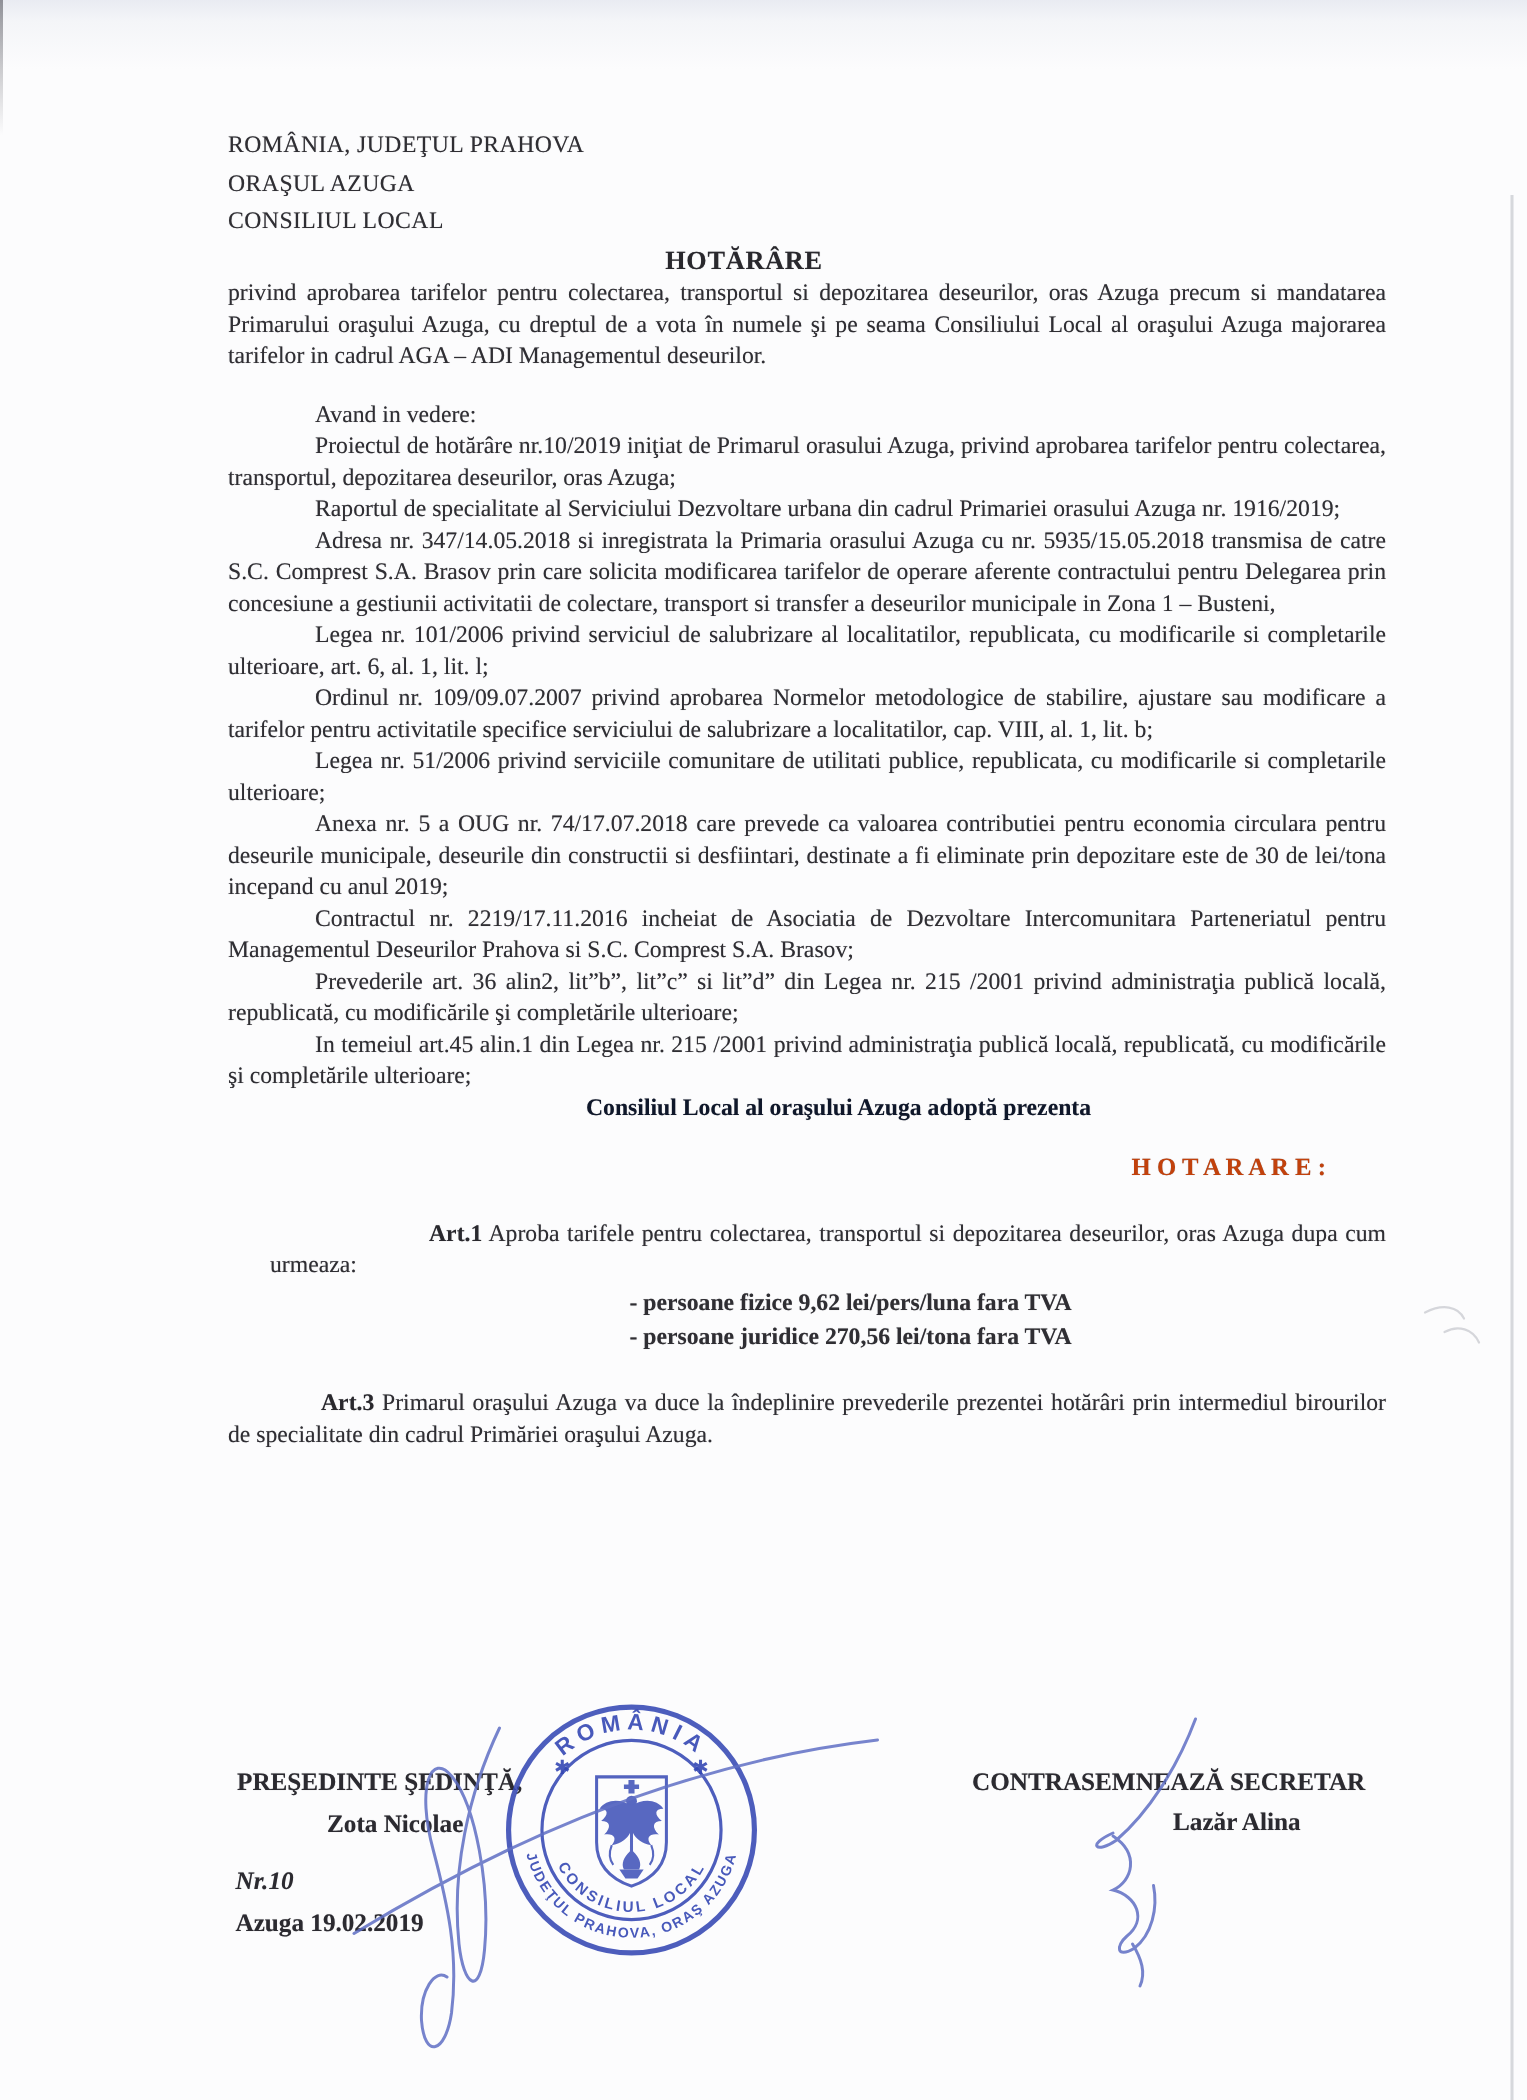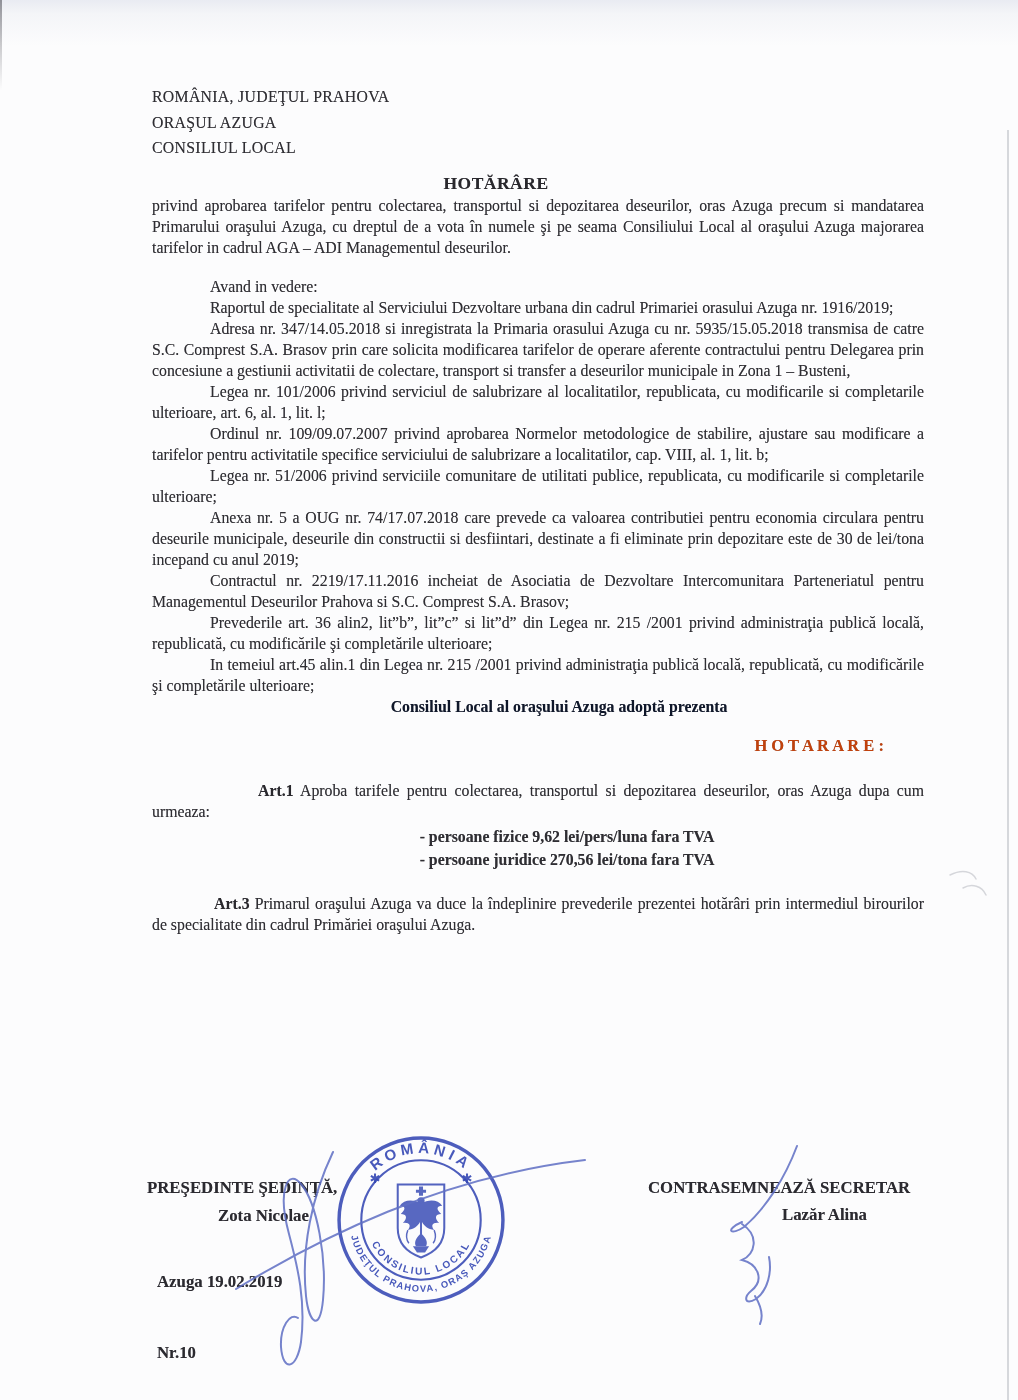--- a/index.html
+++ b/index.html
@@ -23,44 +23,44 @@
     background:rgba(135,140,152,.32);
   }
   .doc {
     position:absolute; left:152px; top:84px; width:772px;
     font-size:15.8px; line-height:21px;
     text-shadow:0 0 .5px rgba(45,45,50,.45);
   }
   .hdr { line-height:25.5px; letter-spacing:.3px; }
   .doc-title {
     font-weight:bold; font-size:17.5px; text-align:center; letter-spacing:.5px;
-    margin:12px 0 0; transform:translateX(-42px); color:#29282d;
+    margin:2px 0 0; transform:translateX(-42px); color:#29282d;
   }
   p { margin:0; text-align:justify; }
   .subtitle { margin-top:1px; }
   .intro { margin-top:18px; text-indent:58px; text-align:left; }
   .item { text-indent:58px; }
   .adoption { font-weight:bold; text-indent:42px; text-align:center; color:#0f172a; }
   .decision-heading {
     font-weight:bold; font-size:16.5px; text-align:right; margin:18px 0 24px;
     transform:translateX(-40px); color:#c2410c;
   }
-  .art1 { text-indent:106px; }
+  .art1 { text-indent:106px;margin-left:28px; }
   .art-label { font-weight:bold; color:#29282d; }
   .bullets { margin:3px 0 0 58px; text-align:center; line-height:23px;font-weight:bold; }
   .art2 { margin-top:16px; text-indent:44px; }
   .art3 { margin-top:22px; text-indent:62px; }
   .sig { position:absolute; font-weight:bold; font-size:16.8px; color:#2b2a30;
          text-shadow:0 0 .5px rgba(45,45,50,.45); white-space:nowrap; }
-  #president-title   { left:147px; top:1178px; }
+  #president-title   { left:158px; top:1178px; }
   #president-name    { left:218px; top:1206px; }
   #secretary-title   { left:648px; top:1178px; }
   #secretary-name    { left:782px; top:1205px; }
   #place-date        { left:157px; top:1272px; }
-  #doc-number        { left:157px; top:1343px; }
+  #doc-number        { left:157px; top:1244px;font-style:italic; }
   #stamp { position:absolute; left:335px; top:1134px; width:172px; height:172px; }
   #ink-overlay { position:absolute; left:0; top:0; width:1018px; height:1400px; pointer-events:none; }
 </style>
 </head>
 <body>
 
 <div class="scan-top"></div>
 <div class="edge-left"></div>
 <div class="edge-right"></div>
 
@@ -68,20 +68,21 @@
   <div class="hdr">
     <div>ROMÂNIA, JUDEŢUL PRAHOVA</div>
     <div>ORAŞUL AZUGA</div>
     <div>CONSILIUL LOCAL</div>
   </div>
 
   <div class="doc-title">HOTĂRÂRE</div>
   <p class="subtitle">privind aprobarea  tarifelor pentru colectarea, transportul si depozitarea deseurilor, oras Azuga precum si mandatarea Primarului oraşului Azuga, cu dreptul de a vota în numele şi pe seama Consiliului Local al oraşului Azuga majorarea tarifelor in cadrul AGA – ADI Managementul deseurilor.</p>
 
   <p class="intro">Avand in vedere:</p>
+  <p class="item">Proiectul de hotărâre nr.10/2019  iniţiat de Primarul orasului Azuga, privind aprobarea  tarifelor pentru colectarea, transportul, depozitarea deseurilor, oras Azuga;</p>
   <p class="item">Raportul de specialitate al Serviciului Dezvoltare urbana din cadrul Primariei orasului Azuga nr. 1916/2019;</p>
   <p class="item">Adresa nr. 347/14.05.2018 si inregistrata la Primaria orasului Azuga cu nr. 5935/15.05.2018 transmisa de catre S.C. Comprest S.A. Brasov prin care solicita modificarea tarifelor de operare aferente contractului pentru Delegarea prin concesiune a gestiunii activitatii de colectare, transport si transfer a deseurilor municipale in Zona 1 – Busteni,</p>
   <p class="item">Legea nr. 101/2006 privind serviciul de salubrizare al localitatilor, republicata, cu modificarile si completarile ulterioare, art. 6, al. 1, lit. l;</p>
   <p class="item">Ordinul nr. 109/09.07.2007 privind aprobarea Normelor metodologice de stabilire, ajustare sau modificare a tarifelor pentru activitatile specifice serviciului de salubrizare a localitatilor, cap. VIII, al. 1, lit. b;</p>
   <p class="item">Legea nr. 51/2006 privind serviciile comunitare de utilitati publice, republicata, cu modificarile si completarile ulterioare;</p>
   <p class="item">Anexa nr. 5 a OUG nr. 74/17.07.2018 care prevede ca valoarea contributiei pentru economia circulara pentru deseurile municipale, deseurile din constructii si desfiintari, destinate a fi eliminate prin depozitare este de 30 de lei/tona incepand cu anul 2019;</p>
   <p class="item">Contractul nr. 2219/17.11.2016 incheiat de Asociatia de Dezvoltare Intercomunitara Parteneriatul pentru Managementul Deseurilor Prahova si S.C. Comprest S.A. Brasov;</p>
   <p class="item">Prevederile art. 36 alin2, lit”b”, lit”c”  si lit”d” din Legea nr. 215 /2001 privind administraţia publică locală, republicată, cu modificările şi completările ulterioare;</p>
   <p class="item">In temeiul art.45 alin.1 din Legea nr. 215 /2001 privind administraţia publică locală, republicată, cu modificările şi completările ulterioare;</p>
   <p class="adoption">Consiliul Local al oraşului Azuga adoptă prezenta</p>

